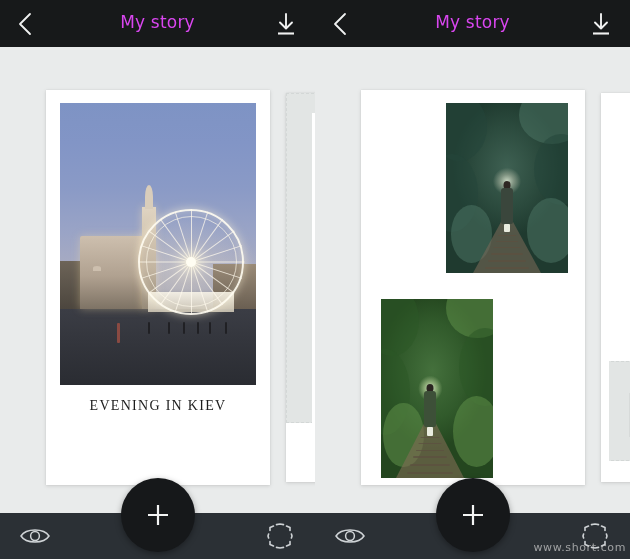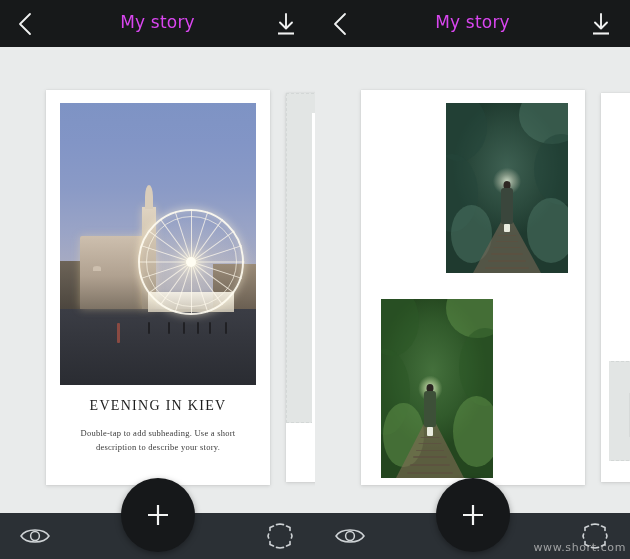--- a/index.html
+++ b/index.html
@@ -514,21 +514,20 @@
           <div class="kiev-person" style="left:63%"></div>
           <div class="kiev-person" style="left:70%"></div>
           <div class="kiev-person" style="left:76%"></div>
           <div class="kiev-person" style="left:84%"></div>
           <div class="kiev-person" style="left:45%"></div>
           <div class="kiev-person-red"></div>
         </div>
 
         <div class="caption-title">EVENING IN KIEV</div>
 
-        <div class="caption-sub">Double-tap to add subheading. Use a short description to describe your story.</div>
       </div>
 
       <div class="card card-peek-left">
         <div class="ph-block" style="left:0px; top:0px; width:78px; height:330px;"></div>
         <div class="ph-inner-line" style="left:26px; top:20px; width:8px; height:360px;"></div>
 
       </div>
 
     </div>
 

